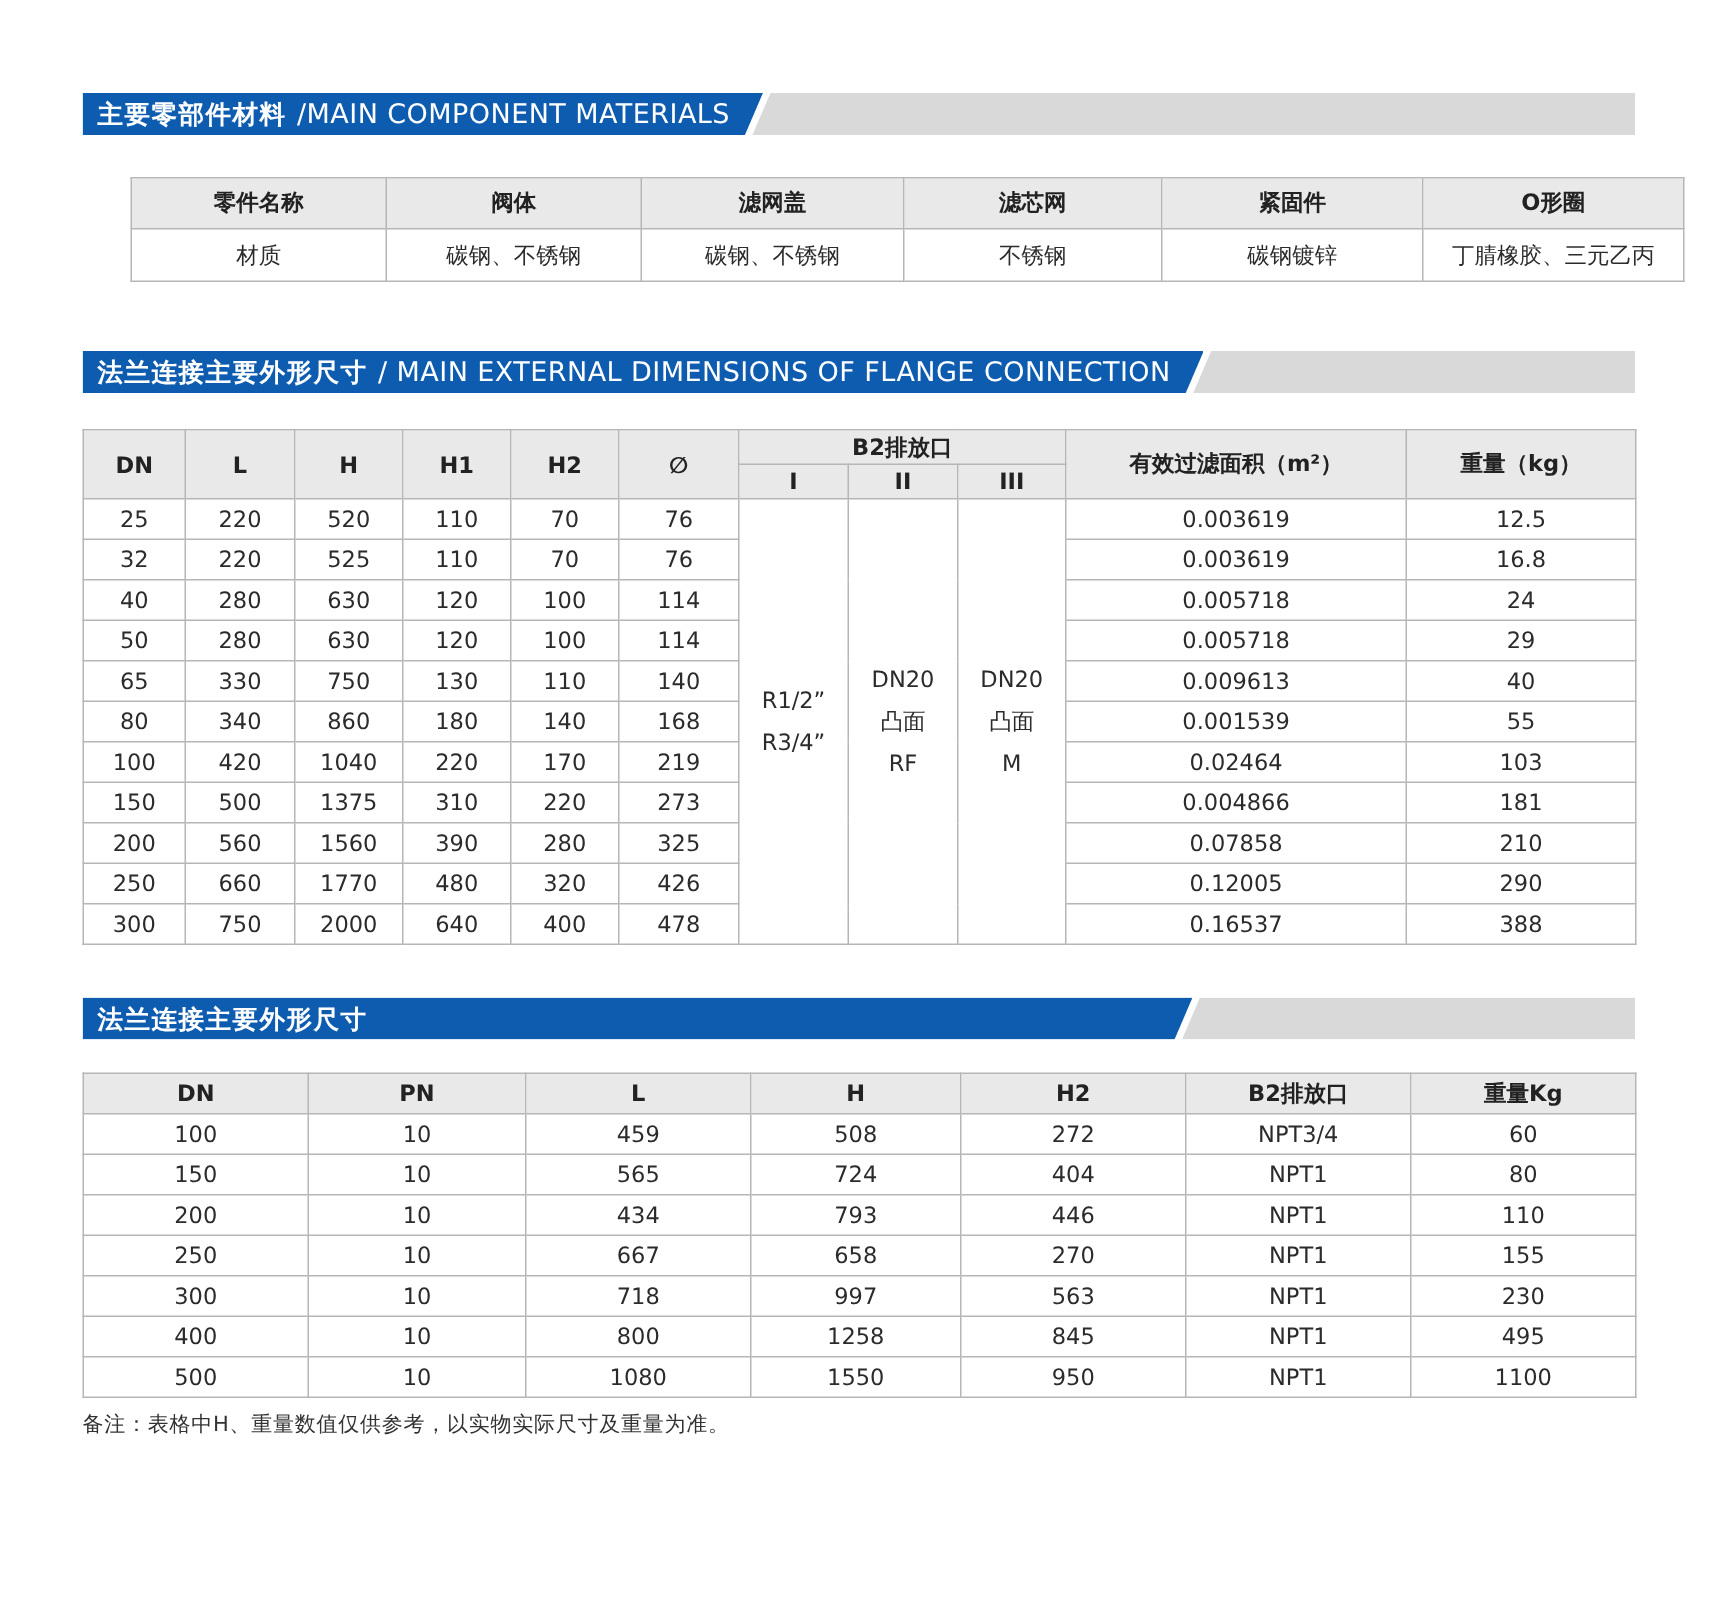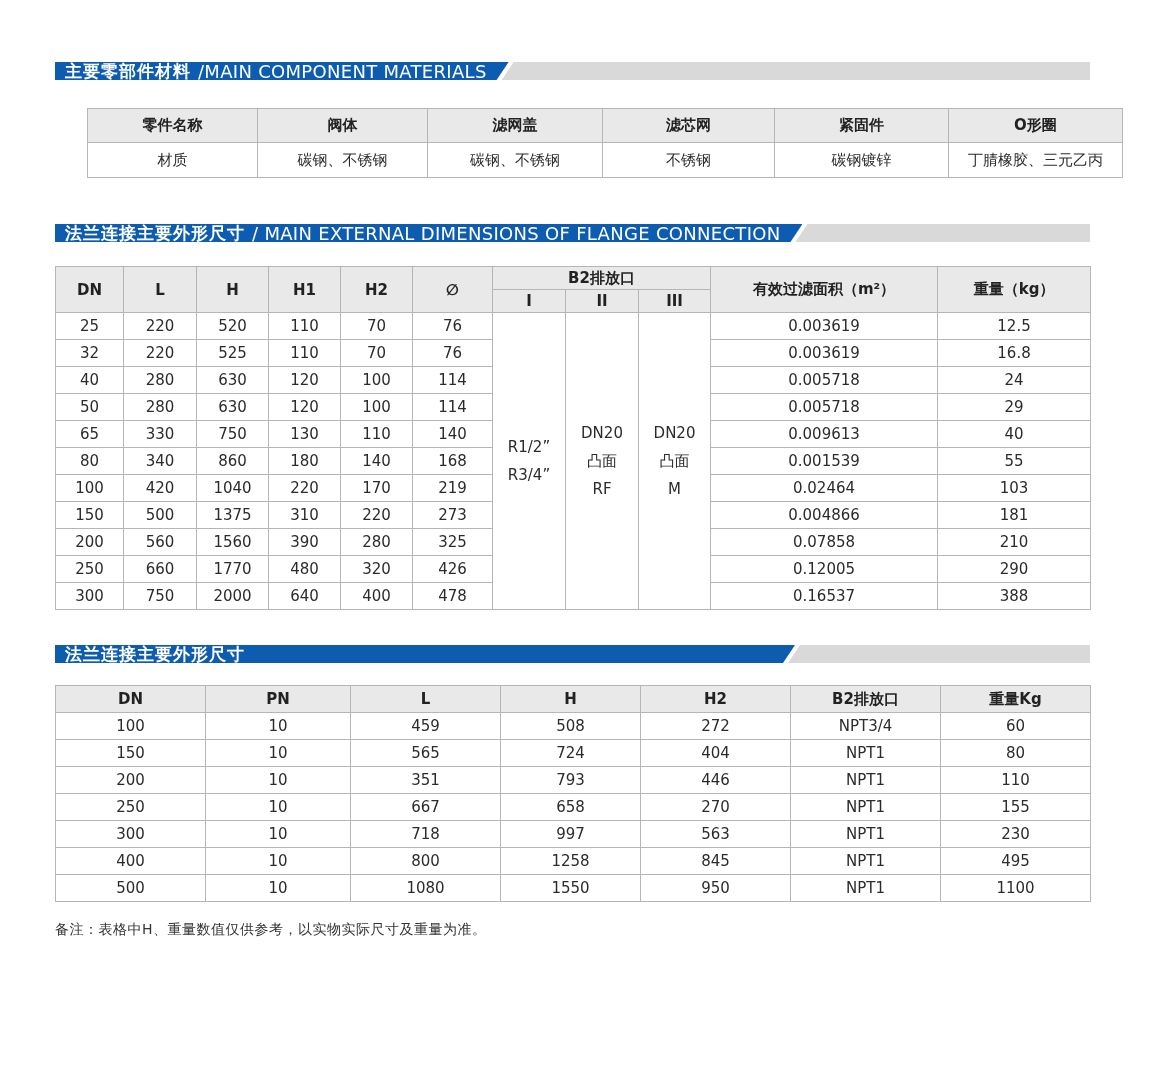--- a/index.html
+++ b/index.html
@@ -5,21 +5,21 @@
   html,body{margin:0;padding:0;background:#ffffff;}
   body{
     width:1151px;height:1071px;
     font-family:"DejaVu Sans","Liberation Sans",sans-serif;
     color:#2b2b2b;
     overflow:hidden;
   }
   .content{width:1035px;margin-left:55px;padding-top:62px;}
 
   
-  .banner{display:flex;height:18px;align-items:stretch;}
+  .banner{display:flex;height:28px;align-items:stretch;}
   .banner-blue{
     background:#0e5cb0;color:#ffffff;
     display:flex;align-items:center;
     padding-left:10px;box-sizing:border-box;
     clip-path:polygon(0 0,100% 0,calc(100% - 12px) 100%,0 100%);
     white-space:nowrap;
   }
   .banner-cn{font-weight:bold;font-size:17px;letter-spacing:1px;}
   .banner-en{font-size:18px;padding-left:7px;padding-right:22px;letter-spacing:.3px;}
   .banner-gray{
@@ -52,21 +52,21 @@
   .merge-line{margin:10px 0;line-height:18px;}
 
   
   .butt-table{margin-top:22px;}
   .butt-table th{height:26px;}
   .butt-table td{height:26px;}
 
   .spacer-b2{margin-top:46px;}
   .spacer-b3{margin-top:35px;}
 
-  .note{margin-top:19px;font-size:14px;color:#333;letter-spacing:.5px;}
+  .note{margin-top:9px;font-size:14px;color:#333;letter-spacing:.5px;}
 </style>
 </head>
 <body>
 
 <div class="content">
 
   <div class="banner">
     <div class="banner-blue" style="min-width:415px">
       <span class="banner-cn">主要零部件材料</span>
       <span class="banner-en">/MAIN COMPONENT MATERIALS</span>
@@ -316,21 +316,21 @@
           <td>10</td>
           <td>565</td>
           <td>724</td>
           <td>404</td>
           <td>NPT1</td>
           <td>80</td>
         </tr>
         <tr>
           <td>200</td>
           <td>10</td>
-          <td>351</td>
+          <td>434</td>
           <td>793</td>
           <td>446</td>
           <td>NPT1</td>
           <td>110</td>
         </tr>
         <tr>
           <td>250</td>
           <td>10</td>
           <td>667</td>
           <td>658</td>

